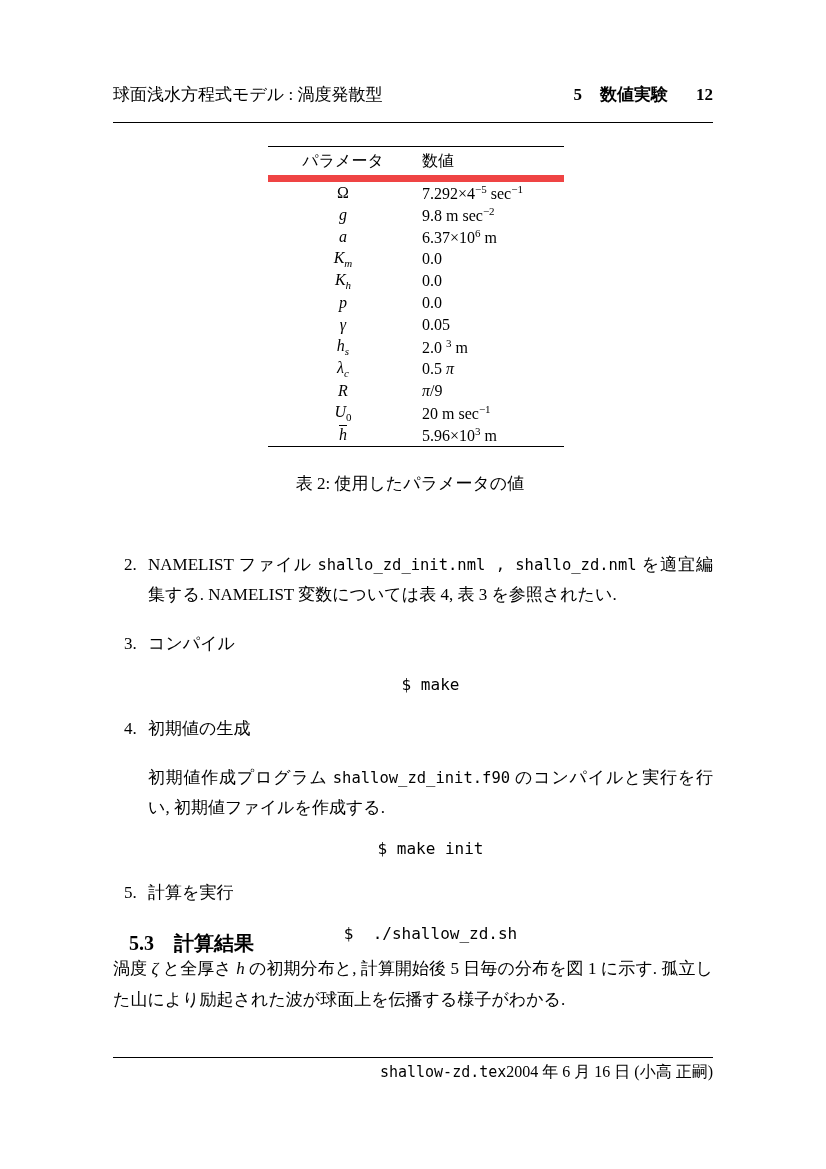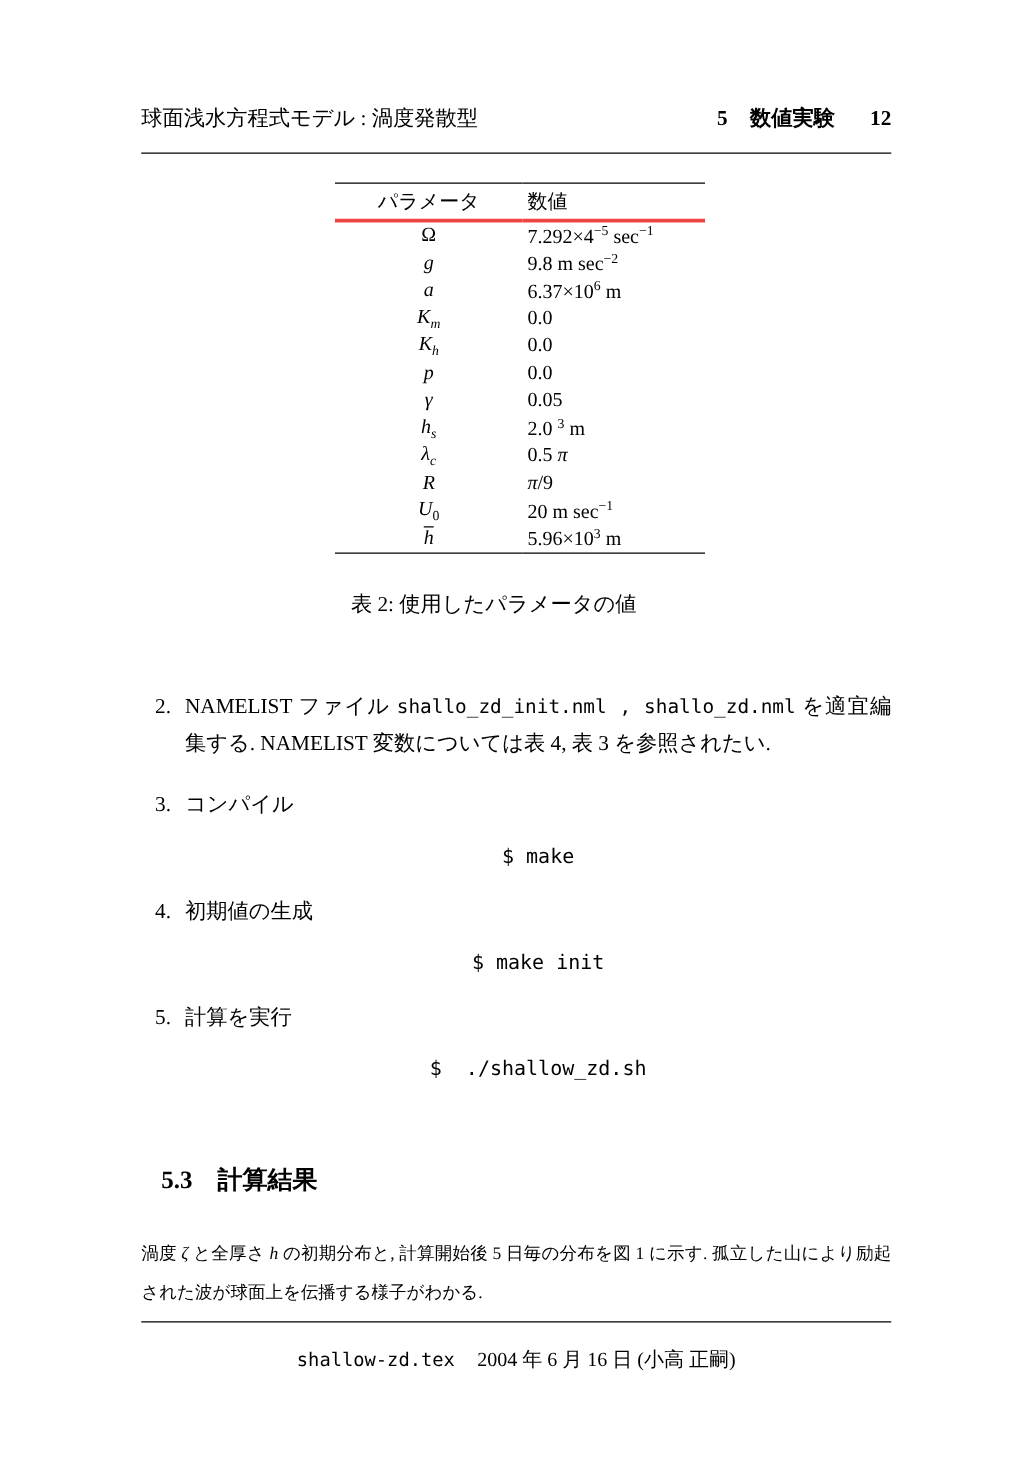--- a/index.html
+++ b/index.html
@@ -24,31 +24,31 @@
   
   .param-table {
     position:absolute; left:268px; top:146px;
     border-collapse:collapse;
     border-top:1px solid #000; border-bottom:1px solid #000;
     font-size:16px;
   }
   .param-table th { font-weight:normal; height:28px; vertical-align:middle; padding:0; }
   .param-table th.c1 { width:150px; text-align:center; }
   .param-table th.c2 { width:142px; text-align:left; padding-left:4px; }
-  .param-table thead tr { border-bottom:3px solid #ef4444; }
+  .param-table thead tr { border-bottom:7px solid #ef4444; }
   .param-table td { height:22px; padding:0; vertical-align:middle; }
   .param-table td.c1 { text-align:center; }
   .param-table td.c2 { text-align:left; padding-left:4px; white-space:nowrap; }
   .mi { font-style:italic; }
   .ovl { text-decoration:overline; }
   sup.v-sup { font-size:11px; }
   sub.p-sub { font-size:11px; }
 
   .caption {
-    position:absolute; left:95px; top:472px; width:600px;
+    position:absolute; left:110px; top:472px; width:600px;
     text-align:center; font-size:17px;
   }
 
   
   .list {
     position:absolute; left:113px; top:531px; width:600px;
     font-size:17px; line-height:30px;
   }
   .list-item { position:relative; padding-left:35px; margin-bottom:14px; }
   .item-number { position:absolute; left:11px; top:0; }
@@ -62,32 +62,32 @@
 
   
   .section-heading {
     position:absolute; left:129px; top:930px;
     font-size:20px; font-weight:bold;
   }
   .sh-title { margin-left:20px; }
 
   
   .para {
-    position:absolute; left:113px; top:988px; width:600px;
-    font-size:14px; line-height:31px; text-align:justify;
+    position:absolute; left:113px; top:953px; width:600px;
+    font-size:17px; line-height:31px; text-align:justify;
   }
 
   
   .footer {
     position:absolute; left:113px; top:1057px; width:600px;
-    border-top:1px solid #000; padding-top:20px;
-    display:flex; justify-content:center; align-items:baseline;
+    border-top:1px solid #000; padding-top:4px;
+    display:flex; justify-content:flex-end; align-items:baseline;
   }
   .f-left { font-family:"DejaVu Sans Mono","Liberation Mono",monospace; font-size:15px; }
-  .f-right { font-size:16px;margin-left:18px; }
+  .f-right { font-size:16px; }
 </style>
 </head>
 <body>
 
 <div class="page">
 
   <div class="header">
     <span class="h-left">球面浅水方程式モデル : 渦度発散型</span>
     <span class="h-right">
       <span>5</span><span class="h-sec-title">数値実験</span><span class="h-page">12</span>
@@ -161,20 +161,21 @@
         <div class="item-label"><span>NAMELIST ファイル </span><span class="run-code">shallo_zd_init.nml , shallo_zd.nml</span><span> を適宜編集する. NAMELIST 変数については表 4, 表 3 を参照されたい.</span></div>
       </div>
       <div class="list-item">
         <span class="item-number">3.</span>
         <div class="item-label"><span>コンパイル</span></div>
         <div class="code-line">$ make</div>
       </div>
       <div class="list-item">
         <span class="item-number">4.</span>
         <div class="item-label"><span>初期値の生成</span></div>
+        <div class="item-body"><span>初期値作成プログラム </span><span class="run-code">shallow_zd_init.f90</span><span> のコンパイルと実行を行い, 初期値ファイルを作成する.</span></div>
         <div class="code-line">$ make init</div>
       </div>
       <div class="list-item">
         <span class="item-number">5.</span>
         <div class="item-label"><span>計算を実行</span></div>
         <div class="code-line">$  ./shallow_zd.sh</div>
       </div>
     </div>
 
   <div class="section-heading">

